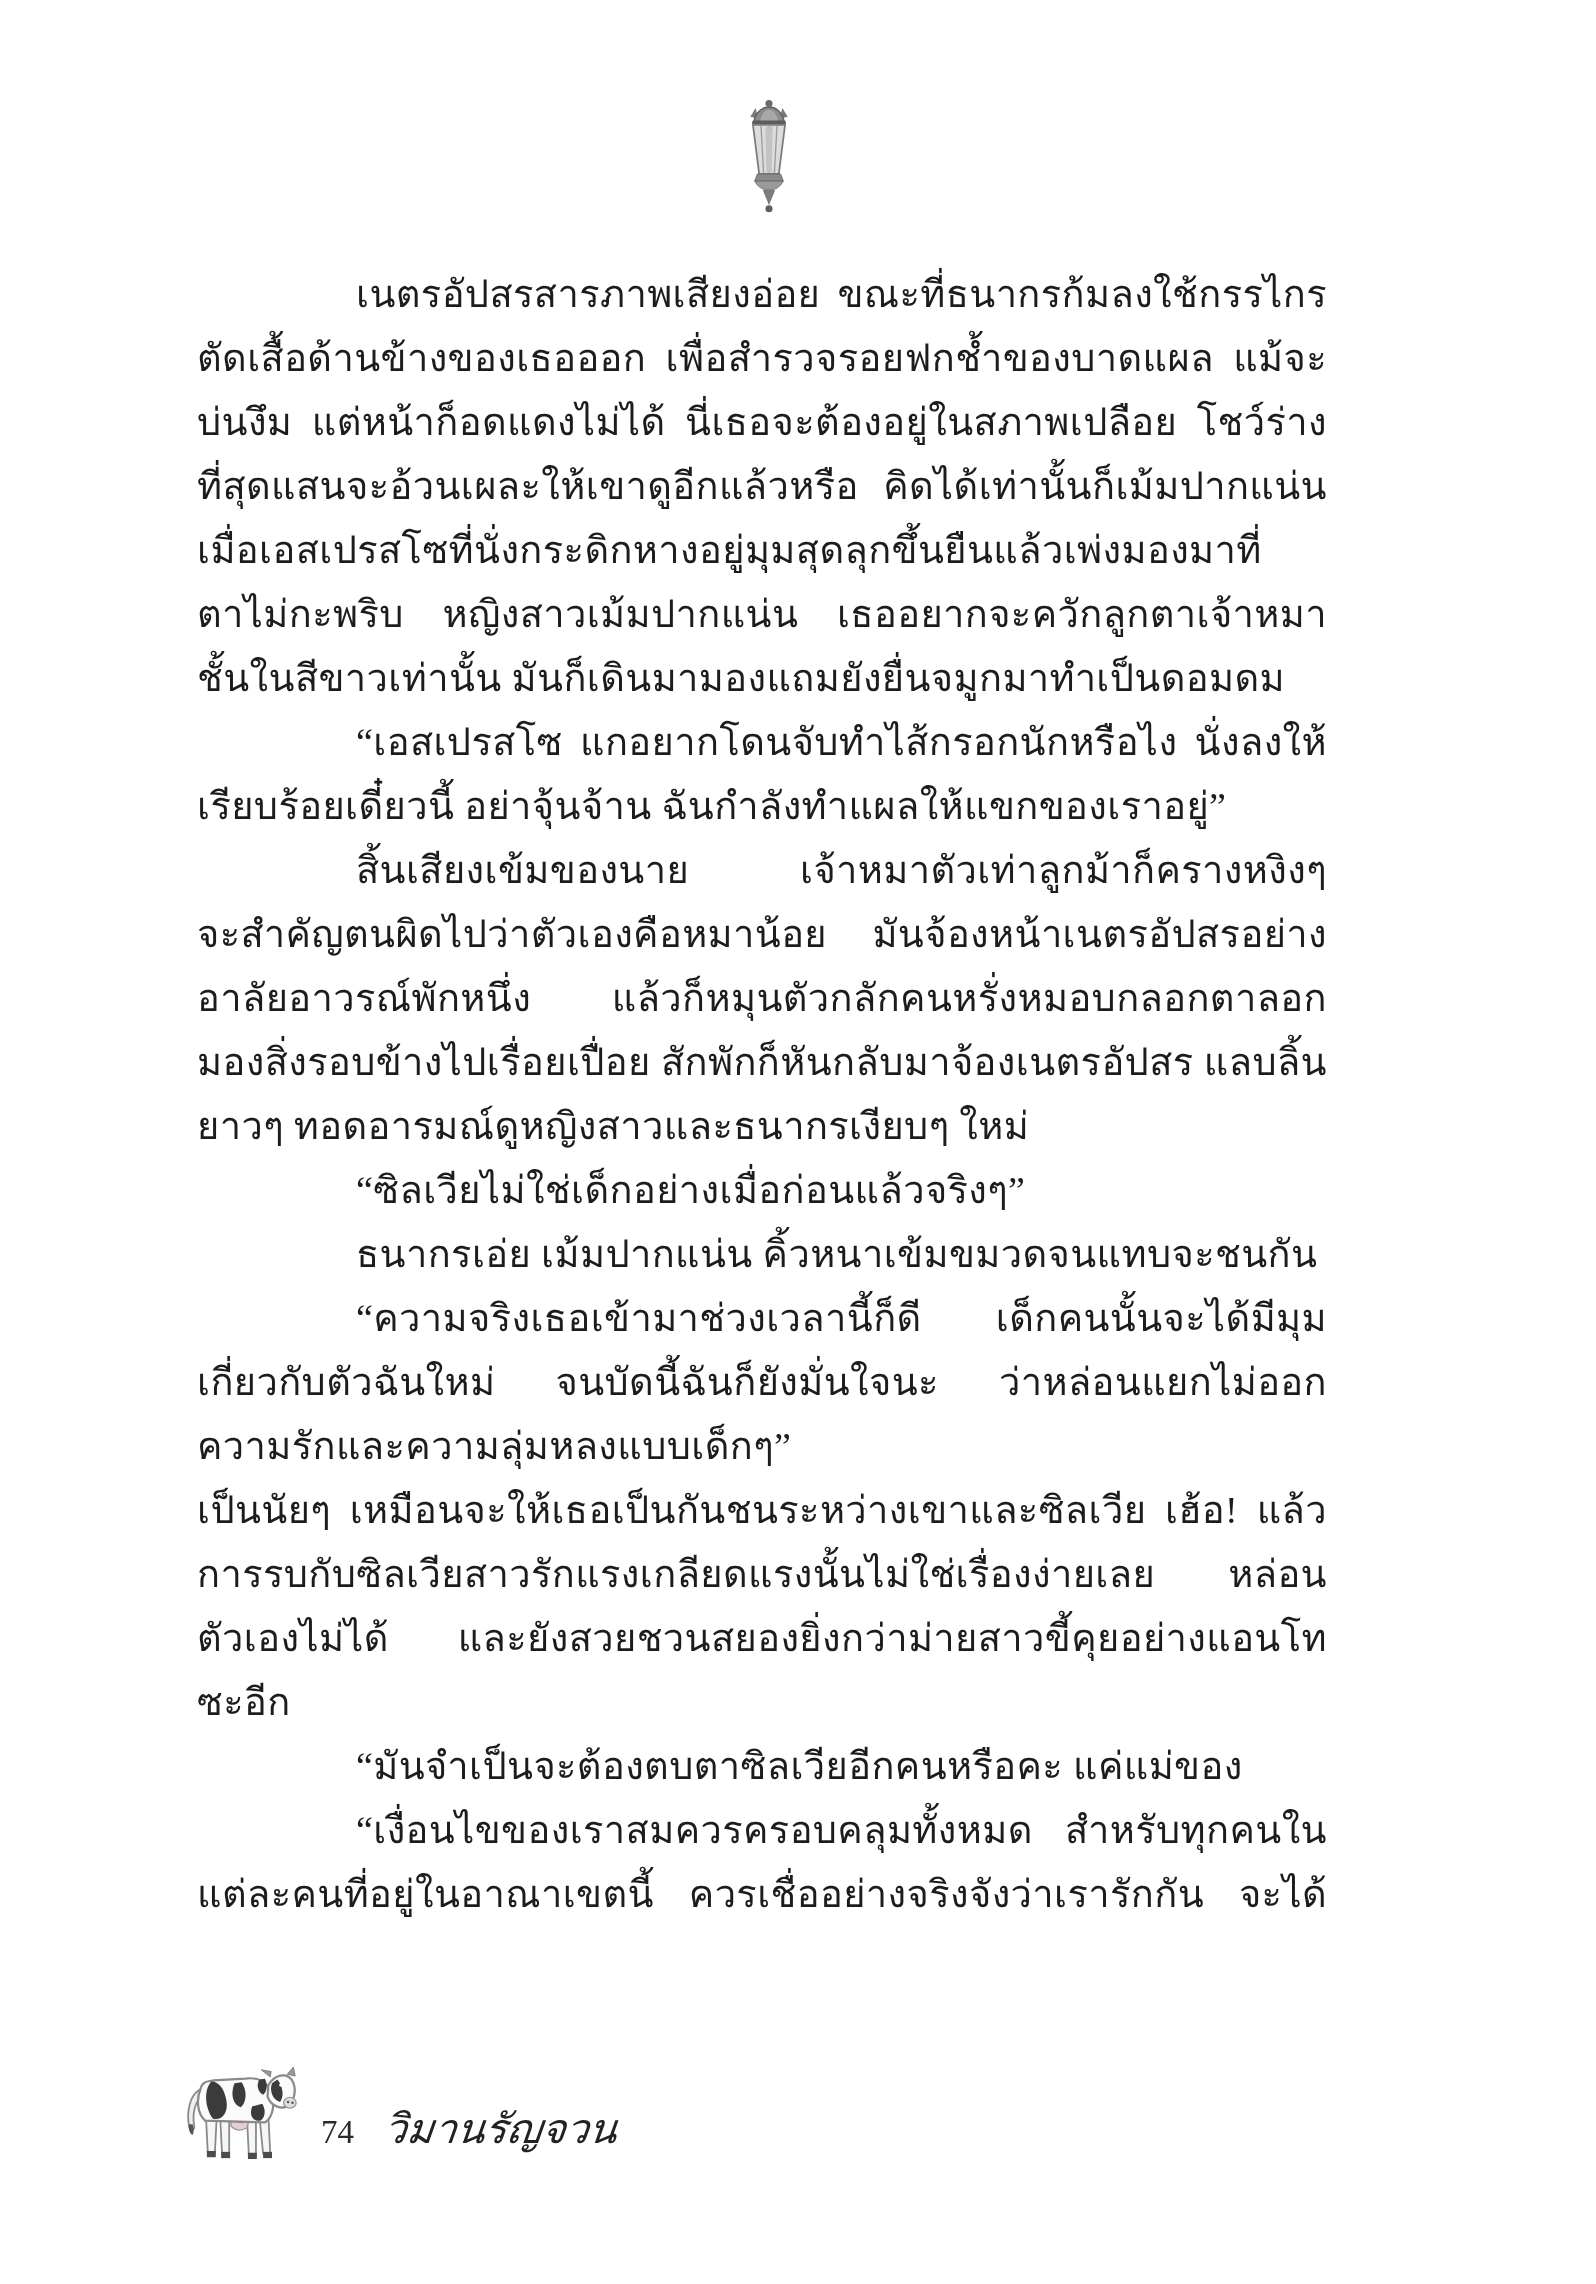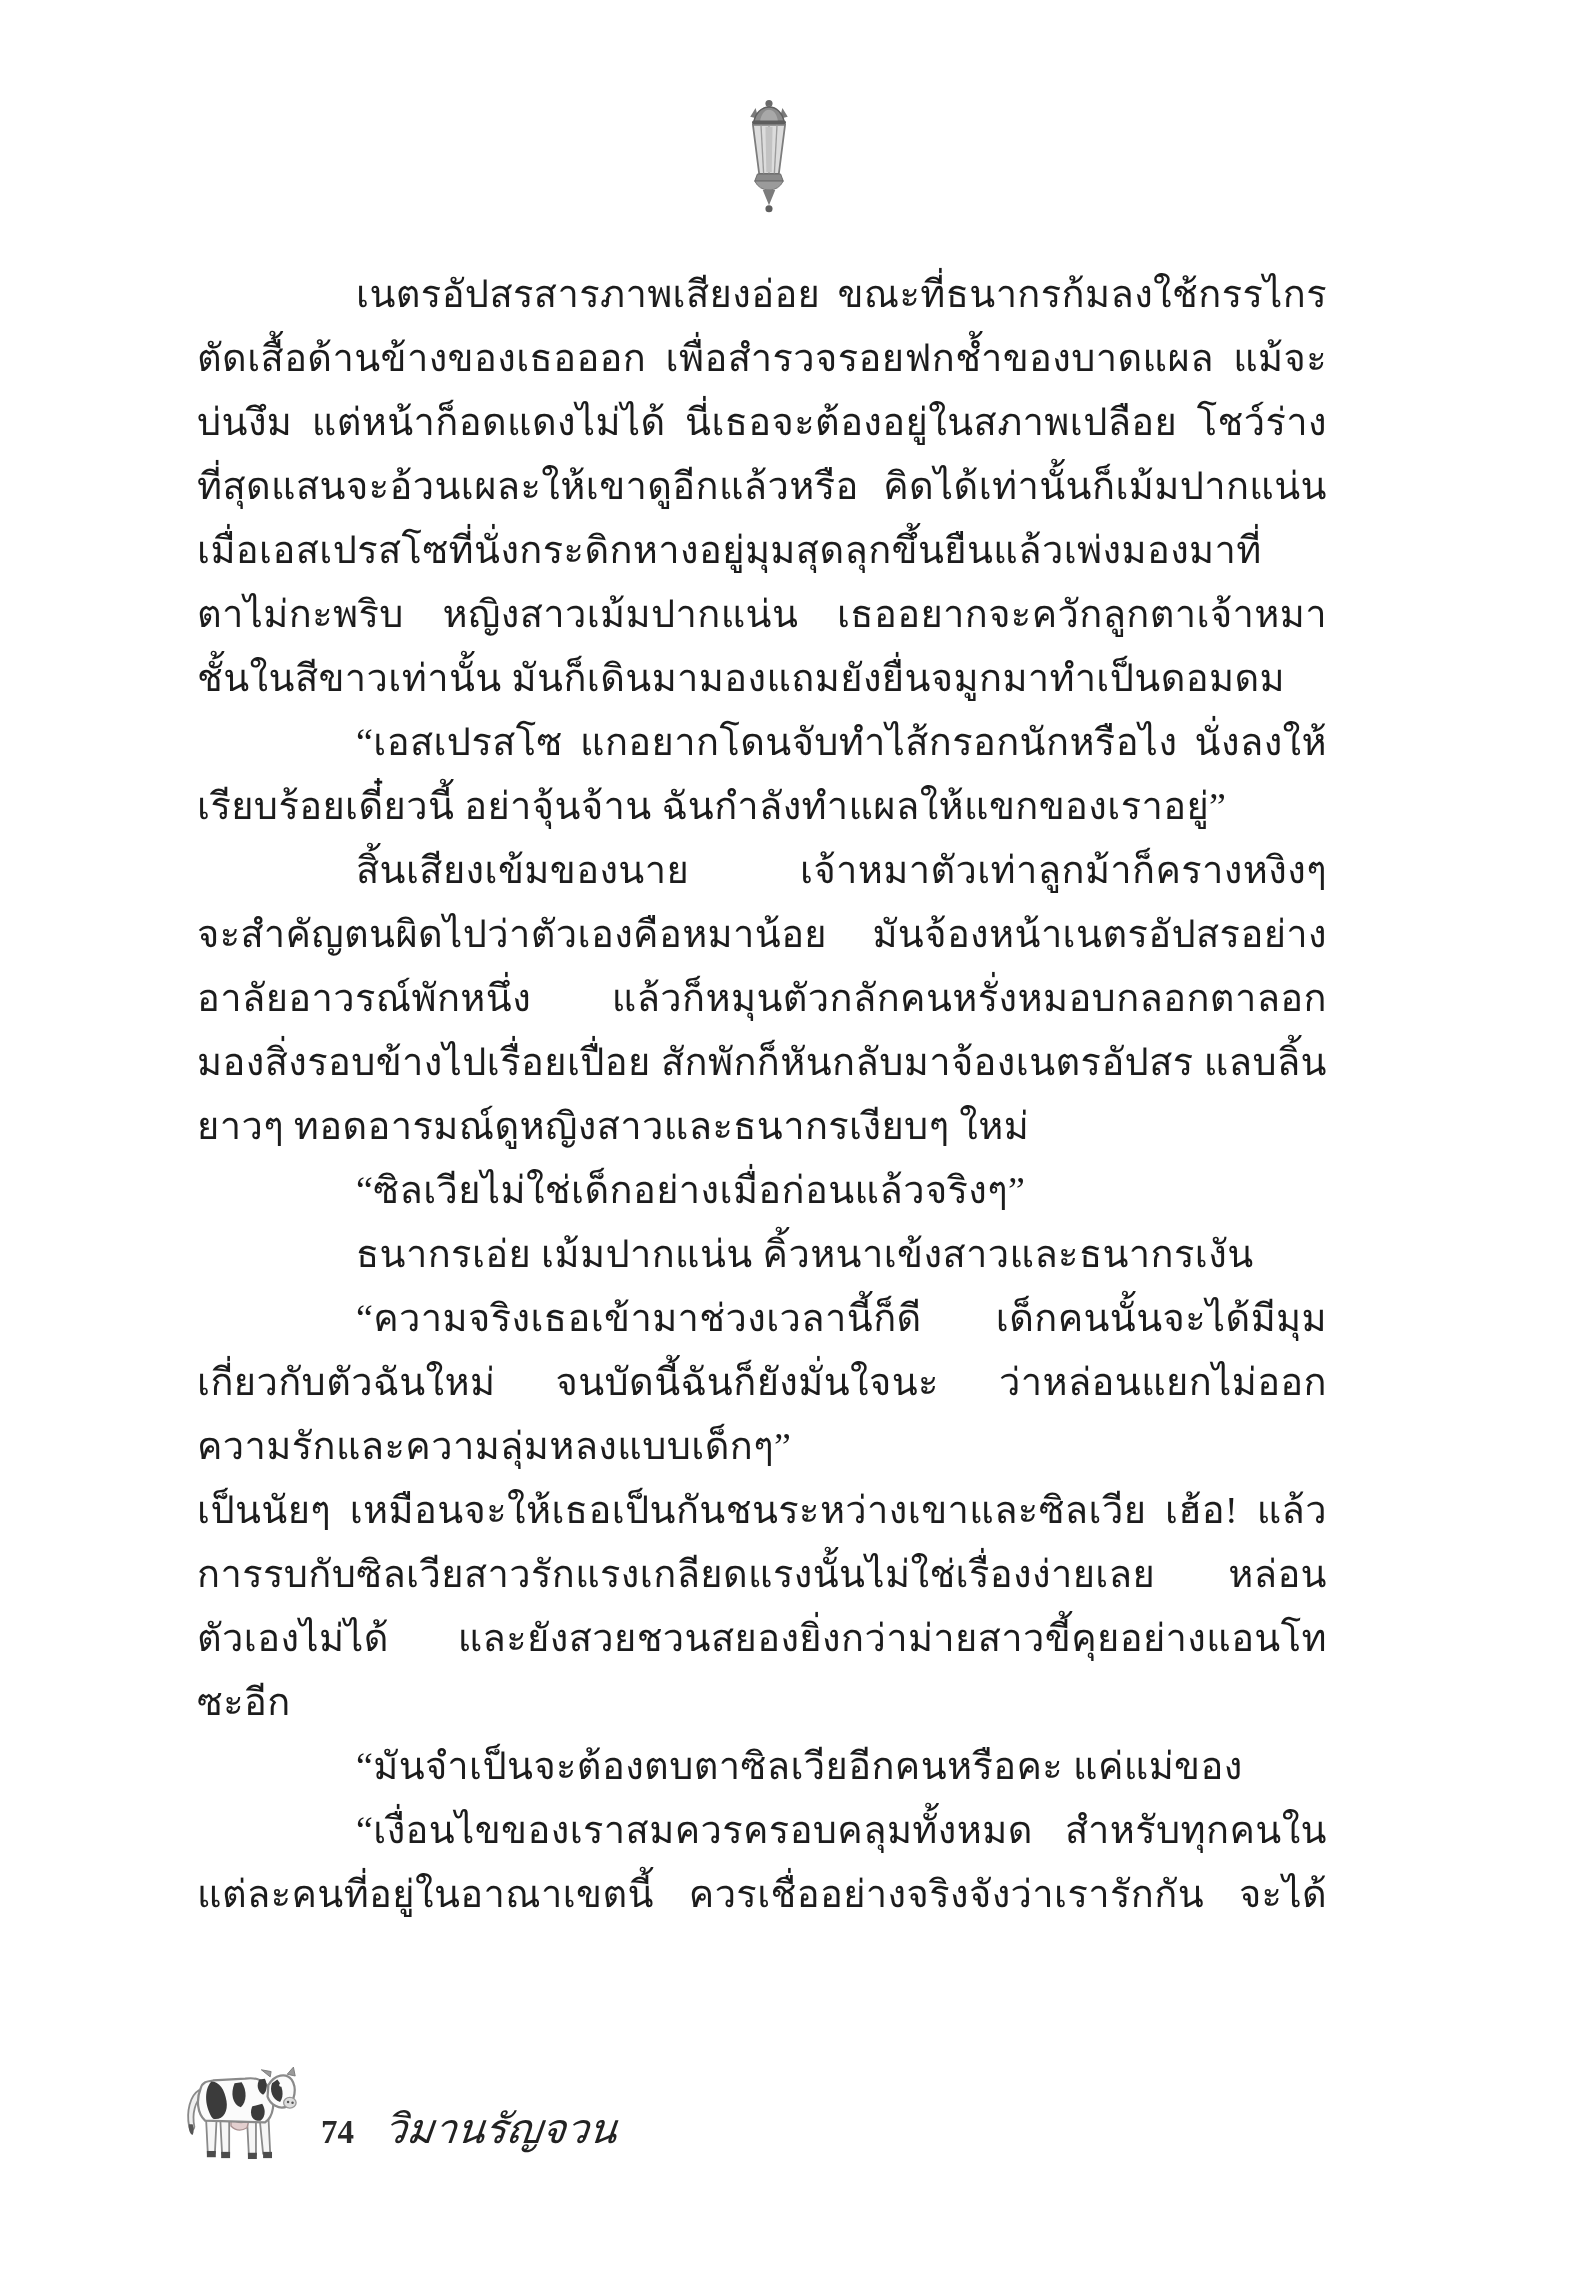--- a/index.html
+++ b/index.html
@@ -27,21 +27,20 @@
   }
   .line.just{text-align:justify;text-align-last:justify;}
   .line.indent{text-indent:159px;}
   .footer{position:absolute;left:0;top:2060px;width:1597px;height:125px;}
   .cow{position:absolute;left:181px;top:5.4px;width:116px;height:97px;}
   .cow svg{width:100%;height:100%;}
   .footer-text{position:absolute;left:321px;top:36px;display:flex;align-items:baseline;}
   .page-number{
     font-size:33px;color:#2a2a2a;
     font-family:"Liberation Serif","DejaVu Serif",serif;
-    font-weight:bold;
   }
   .book-title{
     margin-left:30px;font-size:41px;font-style:italic;color:#222;
     font-family:"Liberation Serif","DejaVu Serif",serif;
     transform:skewX(-6deg);
   }
 </style>
 </head>
 <body>
 
@@ -82,21 +81,21 @@
       <div class="line just">ตาไม่กะพริบ หญิงสาวเม้มปากแน่น เธออยากจะควักลูกตาเจ้าหมาจอมลามก</div>
       <div class="line">ชั้นในสีขาวเท่านั้น มันก็เดินมามองแถมยังยื่นจมูกมาทำเป็นดอมดมอีก</div>
       <div class="line indent just">“เอสเปรสโซ แกอยากโดนจับทำไส้กรอกนักหรือไง นั่งลงให้</div>
       <div class="line">เรียบร้อยเดี๋ยวนี้ อย่าจุ้นจ้าน ฉันกำลังทำแผลให้แขกของเราอยู่”</div>
       <div class="line indent just">สิ้นเสียงเข้มของนาย เจ้าหมาตัวเท่าลูกม้าก็ครางหงิงๆ เหมือน</div>
       <div class="line just">จะสำคัญตนผิดไปว่าตัวเองคือหมาน้อย มันจ้องหน้าเนตรอัปสรอย่าง</div>
       <div class="line just">อาลัยอาวรณ์พักหนึ่ง แล้วก็หมุนตัวกลักคนหรั่งหมอบกลอกตาลอกแลก</div>
       <div class="line just">มองสิ่งรอบข้างไปเรื่อยเปื่อย สักพักก็หันกลับมาจ้องเนตรอัปสร แลบลิ้น</div>
       <div class="line">ยาวๆ ทอดอารมณ์ดูหญิงสาวและธนากรเงียบๆ ใหม่</div>
       <div class="line indent">“ซิลเวียไม่ใช่เด็กอย่างเมื่อก่อนแล้วจริงๆ”</div>
-      <div class="line indent">ธนากรเอ่ย เม้มปากแน่น คิ้วหนาเข้งสาวและธนากรเงัน</div>
+      <div class="line indent">ธนากรเอ่ย เม้มปากแน่น คิ้วหนาเข้มขมวดจนแทบจะชนกัน</div>
       <div class="line indent just">“ความจริงเธอเข้ามาช่วงเวลานี้ก็ดี เด็กคนนั้นจะได้มีมุมมอง</div>
       <div class="line just">เกี่ยวกับตัวฉันใหม่ จนบัดนี้ฉันก็ยังมั่นใจนะ ว่าหล่อนแยกไม่ออกระหว่าง</div>
       <div class="line">ความรักและความลุ่มหลงแบบเด็กๆ”</div>
       <div class="line just">เป็นนัยๆ เหมือนจะให้เธอเป็นกันชนระหว่างเขาและซิลเวีย เฮ้อ! แล้ว</div>
       <div class="line just">การรบกับซิลเวียสาวรักแรงเกลียดแรงนั้นไม่ใช่เรื่องง่ายเลย หล่อนควบคุม</div>
       <div class="line just">ตัวเองไม่ได้ และยังสวยชวนสยองยิ่งกว่าม่ายสาวขี้คุยอย่างแอนโทเนียลา</div>
       <div class="line">ซะอีก</div>
       <div class="line indent">“มันจำเป็นจะต้องตบตาซิลเวียอีกคนหรือคะ แค่แม่ของคุณ...”</div>
       <div class="line indent just">“เงื่อนไขของเราสมควรครอบคลุมทั้งหมด สำหรับทุกคนในไร่</div>
       <div class="line just">แต่ละคนที่อยู่ในอาณาเขตนี้ ควรเชื่ออย่างจริงจังว่าเรารักกัน จะได้ไม่มี</div>

